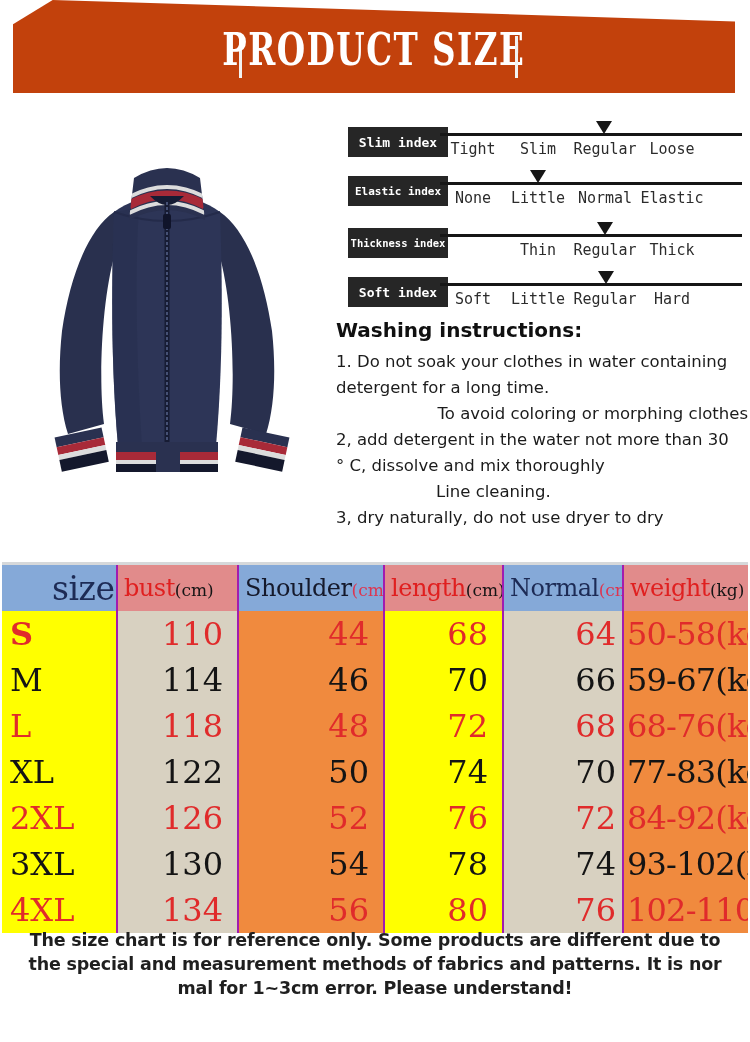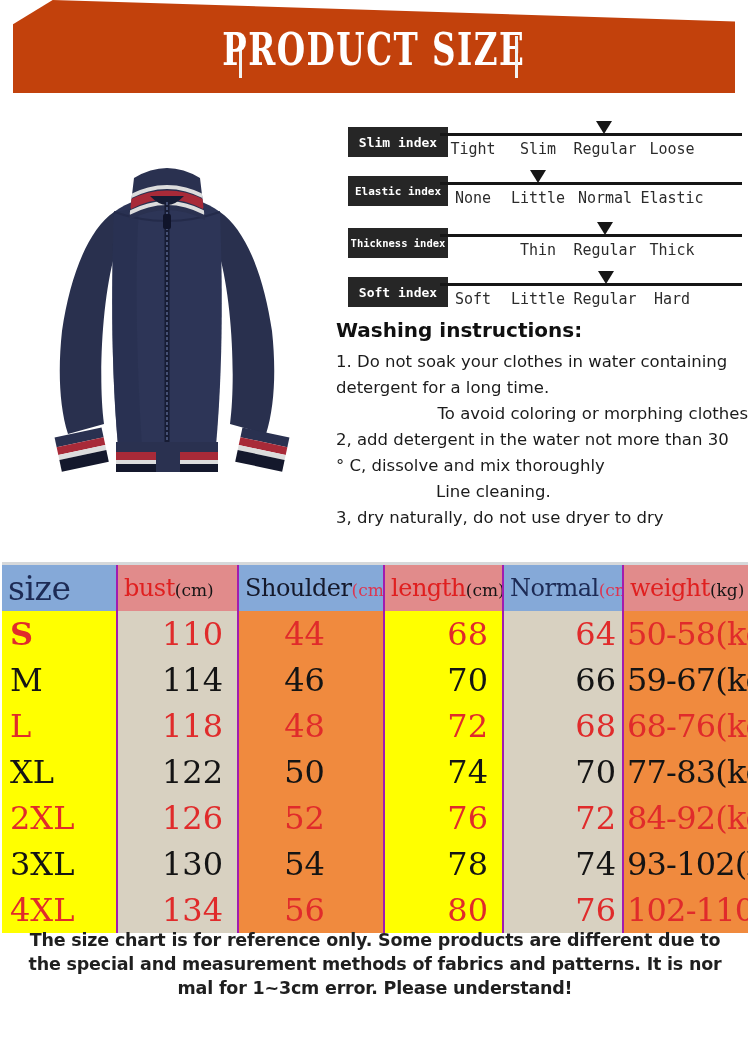--- a/index.html
+++ b/index.html
@@ -42,28 +42,28 @@
   .washing .ln.ind{padding-left:100px;}
 
   
   .size-table-wrap{position:absolute;left:2px;top:562px;width:746px;border-top:3px solid #d6d8da;}
   table.sizes{width:746px;table-layout:fixed;border-collapse:separate;border-spacing:0;
         font-family:"DejaVu Serif",serif;}
   .sizes th,.sizes td{border-left:2px solid #a21caf;overflow:hidden;white-space:nowrap;}
   .sizes th:first-child,.sizes td:first-child{border-left:none;}
   .sizes thead th{height:46px;text-align:left;vertical-align:middle;padding:0 0 0 6px;font-weight:normal;}
   .bg-b{background:#85a9d8;} .bg-p{background:#e18b8b;}
-  .h-name{font-size:24px;letter-spacing:-0.5px;} .h-name.big{font-size:33px;}
+  .h-name{font-size:24px;letter-spacing:-0.5px;} .h-name.big{font-size:33px;margin-left:44px;}
   .h-unit{font-size:17px;}
   .n-navy{color:#1d2b55;} .n-red{color:#e01f1f;} .n-blk{color:#15192b;}
   .u-red{color:#dd3550;} .u-blk{color:#141414;}
   .sizes tbody td{height:44px;font-size:32px;vertical-align:middle;}
   .col-size{background:#ffff00;text-align:left;padding-left:8px;font-size:30px;}
   .col-bust{background:#d8d1c1;text-align:right;padding-right:14px;}
-  .col-shoulder{background:#f08a3e;text-align:center;padding-right:14px;}
+  .col-shoulder{background:#f08a3e;text-align:right;padding-right:14px;}
   .col-length{background:#ffff00;text-align:right;padding-right:14px;}
   .col-sleeve{background:#d8d1c1;text-align:right;padding-right:6px;}
   .col-weight{background:#f08a3e;text-align:left;padding-left:3px;font-size:20px;letter-spacing:-0.8px;}
   tr.r-red td{color:#e02b2b;} tr.r-blk td{color:#141414;}
   .sizes tbody tr:first-child .col-size{font-weight:bold;}
 
   
   .disclaimer{position:absolute;left:0;top:928px;width:750px;text-align:center;}
   .disclaimer .dl{font-size:17.5px;font-weight:bold;letter-spacing:-0.2px;color:#1f1f1f;
         line-height:24px;white-space:nowrap;}

